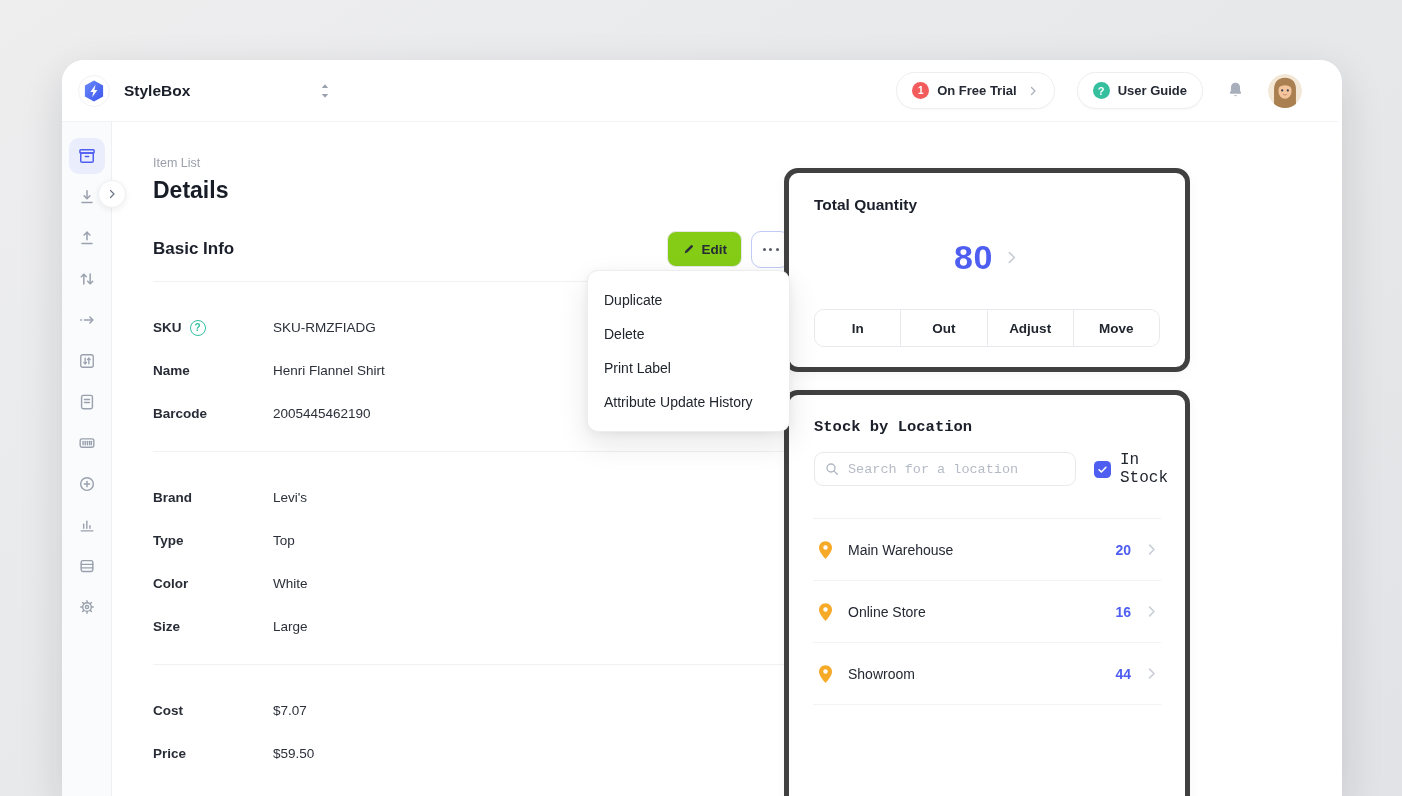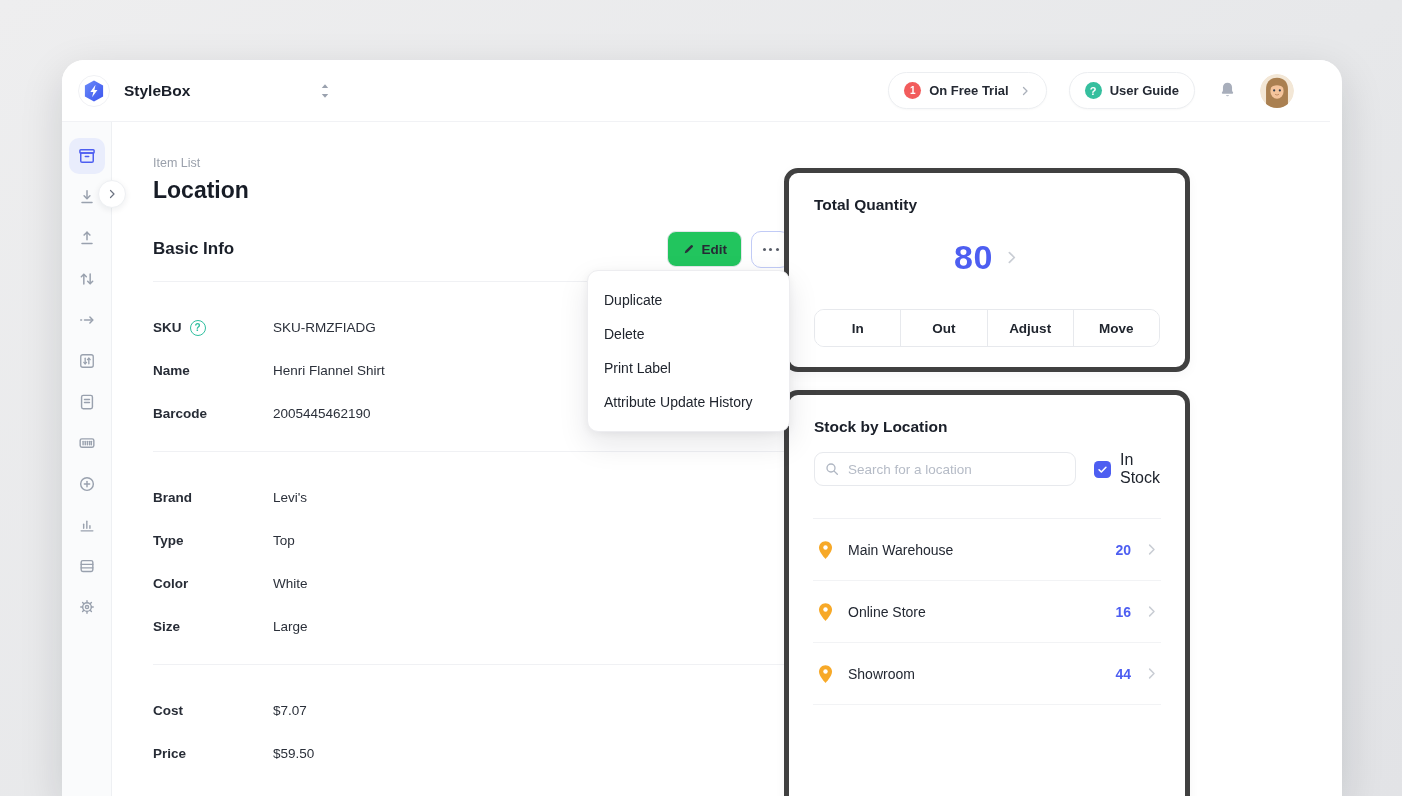--- a/index.html
+++ b/index.html
@@ -9,21 +9,21 @@
     background:linear-gradient(145deg,#eeeeef 0%,#e7e8ea 55%,#e2e3e6 100%);
     position:relative; color:#1c212b;
   }
   .window {
     position:absolute; left:62px; top:60px; width:1280px; height:736px;
     background:#fff; border-radius:22px 22px 0 0; overflow:hidden;
     box-shadow:0 14px 44px rgba(15,18,30,.14);
   }
   
   .header {
-    position:absolute; left:0; top:0; right:12px; height:62px;
+    position:absolute; left:0; top:0; right:4px; height:62px;
     display:flex; align-items:center; padding:0 36px 0 16px;
     border-bottom:1px solid #f1f2f5; background:#fff; z-index:20;
   }
   .logo-wrap { width:32px; height:32px; border-radius:50%; border:1px solid #f0f1f4;
     display:flex; align-items:center; justify-content:center; }
   .app-name { font-size:15.5px; font-weight:700; color:#181d27; margin-left:14px; }
   .switcher { margin-left:128px; display:flex; align-items:center; cursor:pointer; }
   .header-right { margin-left:auto; display:flex; align-items:center; gap:22px; }
   .pill {
     display:flex; align-items:center; height:37px; padding:0 15px;
@@ -57,21 +57,21 @@
     box-shadow:0 2px 6px rgba(20,24,40,.07); z-index:15;
   }
   
   .main { position:absolute; left:91px; top:96px; width:637px; }
   .breadcrumb { font-size:12.5px; color:#9aa0ab; }
   .page-title { font-size:23px; font-weight:700; color:#171c26; margin-top:7px; }
   .section-row { margin-top:26px; display:flex; align-items:center; height:38px; }
   .section-title { font-size:17px; font-weight:700; color:#1a1f29; }
   .section-actions { margin-left:auto; display:flex; align-items:center; gap:9px; }
   .edit-btn { display:flex; align-items:center; gap:7px; height:36px; padding:0 14px;
-    background:#22c55e; border:1px solid #e4e6ea; border-radius:9px;
+    background:#84cc16; border:1px solid #e4e6ea; border-radius:9px;
     font-size:13.5px; font-weight:600; color:#262b35; cursor:pointer; }
   .more-btn { width:39px; height:37px; background:#fff; border:1.5px solid #c1cbf6;
     border-radius:10px; display:flex; align-items:center; justify-content:center;
     gap:3.5px; cursor:pointer; }
   .more-btn i { width:3px; height:3px; border-radius:50%; background:#585d68; }
   .hr { height:1px; background:#f0f1f4; }
   .hr.top { margin-top:13px; }
   .fgroup { padding:24px 0 16px; }
   .frow { height:43px; display:flex; align-items:center; }
   .flabel { width:120px; font-size:13.5px; font-weight:700; color:#272c36;
@@ -97,21 +97,21 @@
   }
   .card-qty { top:108px; height:204px; padding:23px 25px; }
   .card-title { font-size:15.5px; font-weight:700; color:#1a1f29; }
   .qty-row { margin-top:24px; display:flex; align-items:center; justify-content:center; gap:10px; cursor:pointer; }
   .qty-value { font-size:34px; font-weight:700; color:#4d5ef1; letter-spacing:.5px; }
   .seg-group { margin-top:32px; display:flex; border:1px solid #e7e9ed; border-radius:10px; overflow:hidden; }
   .seg-btn { flex:1; height:36px; background:#fff; border:none; font-family:inherit;
     font-size:13.5px; font-weight:600; color:#20252e; cursor:pointer; }
   .seg-btn + .seg-btn { border-left:1px solid #e7e9ed; }
   .card-stock { top:330px; height:478px; padding:0; }
-  .cs-head { padding:23px 25px 16px; }
+  .cs-head { padding:23px 25px 16px;font-family:Liberation Mono, monospace; }
   .search-row { margin-top:15px; display:flex; align-items:center; }
   .search-box { position:relative; }
   .search-box input { width:262px; height:34px; border:1px solid #e7e9ed; border-radius:9px;
     padding:0 10px 0 33px; font-family:inherit; font-size:13.5px; color:#333; outline:none; }
   .search-box input::placeholder { color:#b5bbc6; }
   .search-icon { position:absolute; left:10px; top:9px; display:flex; }
   .checkbox { width:17px; height:17px; border-radius:4.5px; background:#4d5ef1;
     margin-left:18px; display:flex; align-items:center; justify-content:center; cursor:pointer; flex:none; }
   .cb-label { margin-left:9px; font-size:16px; color:#20252e; }
   .cs-divider { height:1px; background:#f0f1f4; margin:15px 24px 0; }
@@ -281,21 +281,21 @@
   </div>
 
   <div class="expand-btn">
     <svg width="12" height="12" viewBox="0 0 24 24" fill="none" stroke="#6b7280" stroke-width="2.4" stroke-linecap="round" stroke-linejoin="round">
         <path d="M9 5l7 7-7 7"></path>
       </svg>
   </div>
 
   <div class="main">
     <div class="breadcrumb">Item List</div>
-    <div class="page-title">Location</div>
+    <div class="page-title">Details</div>
 
     <div class="section-row">
       <div class="section-title">Basic Info</div>
       <div class="section-actions">
         <button class="edit-btn">
           <svg width="13" height="13" viewBox="0 0 24 24">
             <path d="M5 19l1.3-4.6L16.6 4.1a1.7 1.7 0 0 1 2.4 0l.9.9a1.7 1.7 0 0 1 0 2.4L9.6 17.7z" fill="#2a2f3a"></path>
           </svg>
           <span>Edit</span>
         </button>

